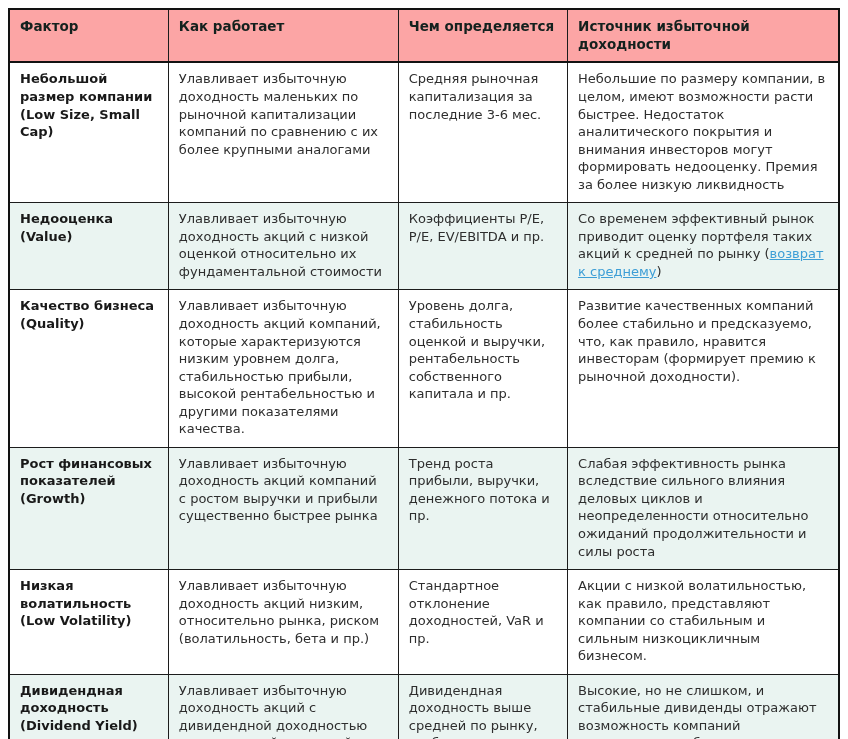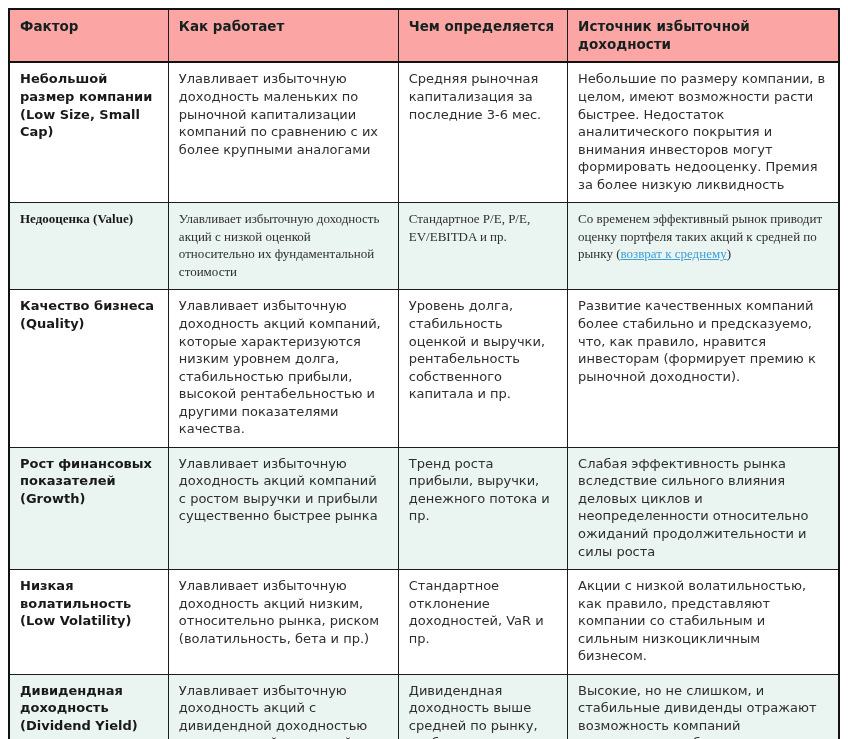--- a/index.html
+++ b/index.html
@@ -42,21 +42,21 @@
     padding-top: 7px;
     padding-bottom: 8px;
   }
   td.factor {
     font-weight: bold;
     color: #191919;
   }
   tr.tint td { background: #eaf4f1; }
   tr.r-head { height: 32px; }
   tr.r1 { height: 122px; border-radius: 22px; }
-  tr.r2 { height: 81px; font-family: Liberation Serif, serif; }
+  tr.r2 { height: 81px; }
   tr.r3 { height: 134px; }
   tr.r4 { height: 104px; }
   tr.r5 { height: 85px; border-radius: 20px; }
   tr.r6 { height: 85px; }
   .link {
     color: #3d9ed6;
     text-decoration: underline;
     cursor: pointer;
   }
 </style>
@@ -82,21 +82,21 @@
     <tbody>
       <tr class="r1">
         <td class="factor">Небольшой размер компании (Low Size, Small Cap)</td>
         <td>Улавливает избыточную доходность маленьких по рыночной капитализации компаний по сравнению с их более крупными аналогами</td>
         <td>Средняя рыночная капитализация за последние 3-6 мес.</td>
         <td>Небольшие по размеру компании, в целом, имеют возможности расти быстрее. Недостаток аналитического покрытия и внимания инвесторов могут формировать недооценку. Премия за более низкую ликвидность</td>
       </tr>
       <tr class="r2 tint">
         <td class="factor">Недооценка (Value)</td>
         <td>Улавливает избыточную доходность акций с низкой оценкой относительно их фундаментальной стоимости</td>
-        <td>Стандартное P/E, P/E, EV/EBITDA и пр.</td>
+        <td>Коэффициенты P/E, P/E, EV/EBITDA и пр.</td>
         <td><span>Со временем эффективный рынок приводит оценку портфеля таких акций к средней по рынку (</span><a class="link">возврат к среднему</a><span>)</span></td>
       </tr>
       <tr class="r3">
         <td class="factor">Качество бизнеса (Quality)</td>
         <td>Улавливает избыточную доходность акций компаний, которые характеризуются низким уровнем долга, стабильностью прибыли, высокой рентабельностью и другими показателями качества.</td>
         <td>Уровень долга, стабильность оценкой и выручки, рентабельность собственного капитала и пр.</td>
         <td>Развитие качественных компаний более стабильно и предсказуемо, что, как правило, нравится инвесторам (формирует премию к рыночной доходности).</td>
       </tr>
       <tr class="r4 tint">
         <td class="factor">Рост финансовых показателей (Growth)</td>

